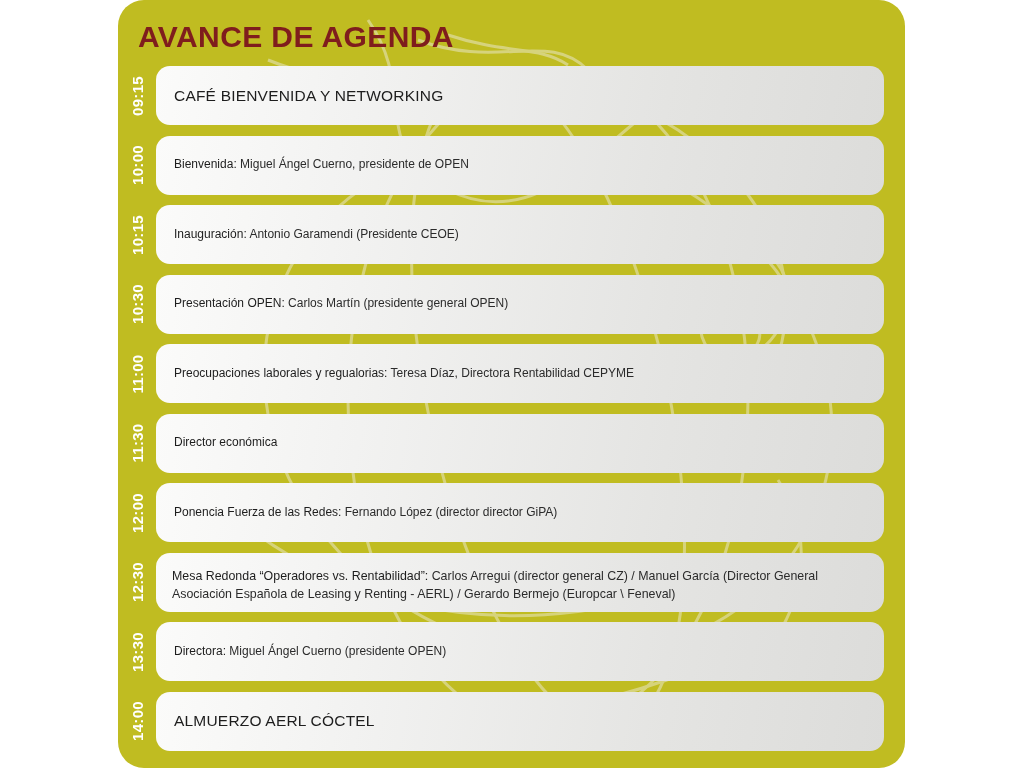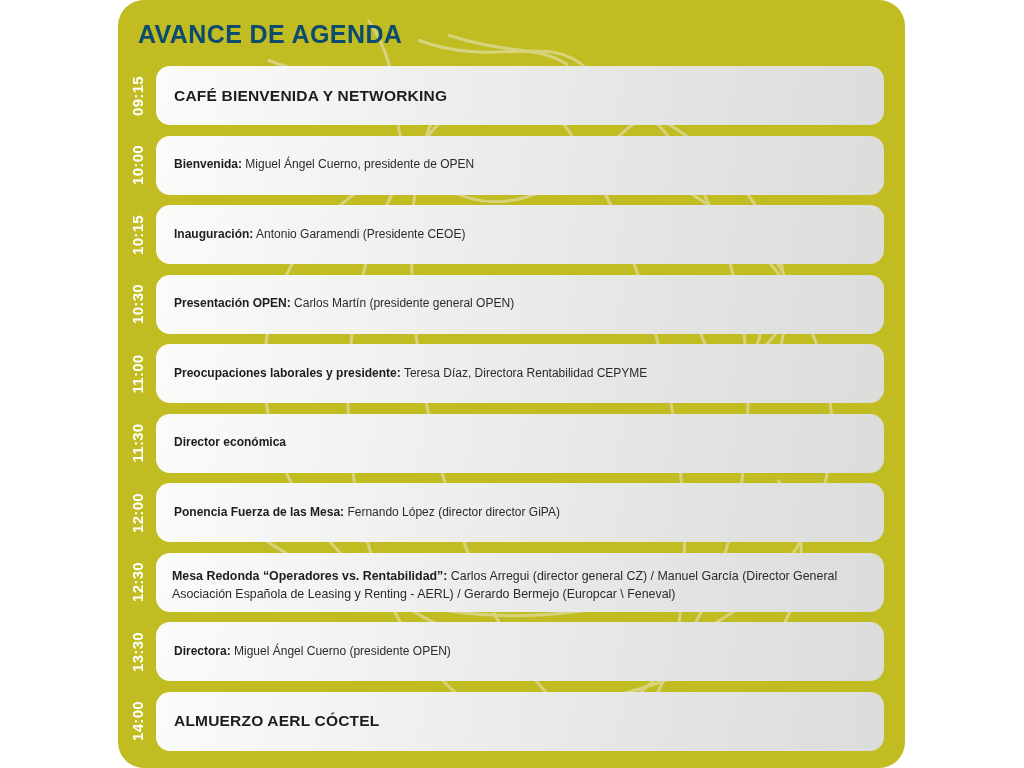--- a/index.html
+++ b/index.html
@@ -29,23 +29,23 @@
     left: 0; top: 0;
     width: 787px; height: 768px;
     pointer-events: none;
     opacity: 1;
   }
 
   #panel-title {
     position: absolute;
     left: 20px;
     top: 20px;
-    font-size: 25px;
+    font-size: 30px;
     font-weight: bold;
-    color: #0c4a6e;
+    color: #7f1d1d;
     letter-spacing: 0.4px;
     z-index: 5;
   }
 
   #rows {
     position: absolute;
     left: 0;
     top: 66px;
     width: 787px;
     z-index: 4;
@@ -90,21 +90,21 @@
     overflow: hidden;
   }
 
   .card-text {
     padding: 0 18px;
     font-size: 12px;
     color: #2b2b2b;
     line-height: 1.28;
   }
 
-  .card-text b { font-weight: bold; color: #1d1d1d; }
+  .card-text b { font-weight: normal; color: #1d1d1d; }
 
   
   .card.accent .card-text {
     color: #7174ac;
     font-weight: bold;
     font-size: 15.5px;
     letter-spacing: 0.2px;
   }
 
   
@@ -176,39 +176,39 @@
       <div class="card">
         <div class="card-text"><b>Presentación OPEN:</b><span> Carlos Martín (presidente general OPEN)</span></div>
       </div>
     </div>
 
     <div class="agenda-row">
       <div class="time-cell">
         <span class="time-label">11:00</span>
       </div>
       <div class="card">
-        <div class="card-text"><b>Preocupaciones laborales y presidente:</b><span> Teresa Díaz, Directora Rentabilidad CEPYME</span></div>
+        <div class="card-text"><b>Preocupaciones laborales y regualorias:</b><span> Teresa Díaz, Directora Rentabilidad CEPYME</span></div>
       </div>
     </div>
 
     <div class="agenda-row">
       <div class="time-cell">
         <span class="time-label">11:30</span>
       </div>
       <div class="card">
         <div class="card-text"><b>Director económica</b><span></span></div>
       </div>
     </div>
 
     <div class="agenda-row">
       <div class="time-cell">
         <span class="time-label">12:00</span>
       </div>
       <div class="card">
-        <div class="card-text"><b>Ponencia Fuerza de las Mesa:</b><span> Fernando López (director director GiPA)</span></div>
+        <div class="card-text"><b>Ponencia Fuerza de las Redes:</b><span> Fernando López (director director GiPA)</span></div>
       </div>
     </div>
 
     <div class="agenda-row">
       <div class="time-cell">
         <span class="time-label">12:30</span>
       </div>
       <div class="card compact">
         <div class="card-text"><b>Mesa Redonda “Operadores vs. Rentabilidad”:</b><span> Carlos Arregui (director general CZ) / Manuel García (Director General Asociación Española de Leasing y Renting - AERL)  / Gerardo Bermejo (Europcar \ Feneval)</span></div>
       </div>

